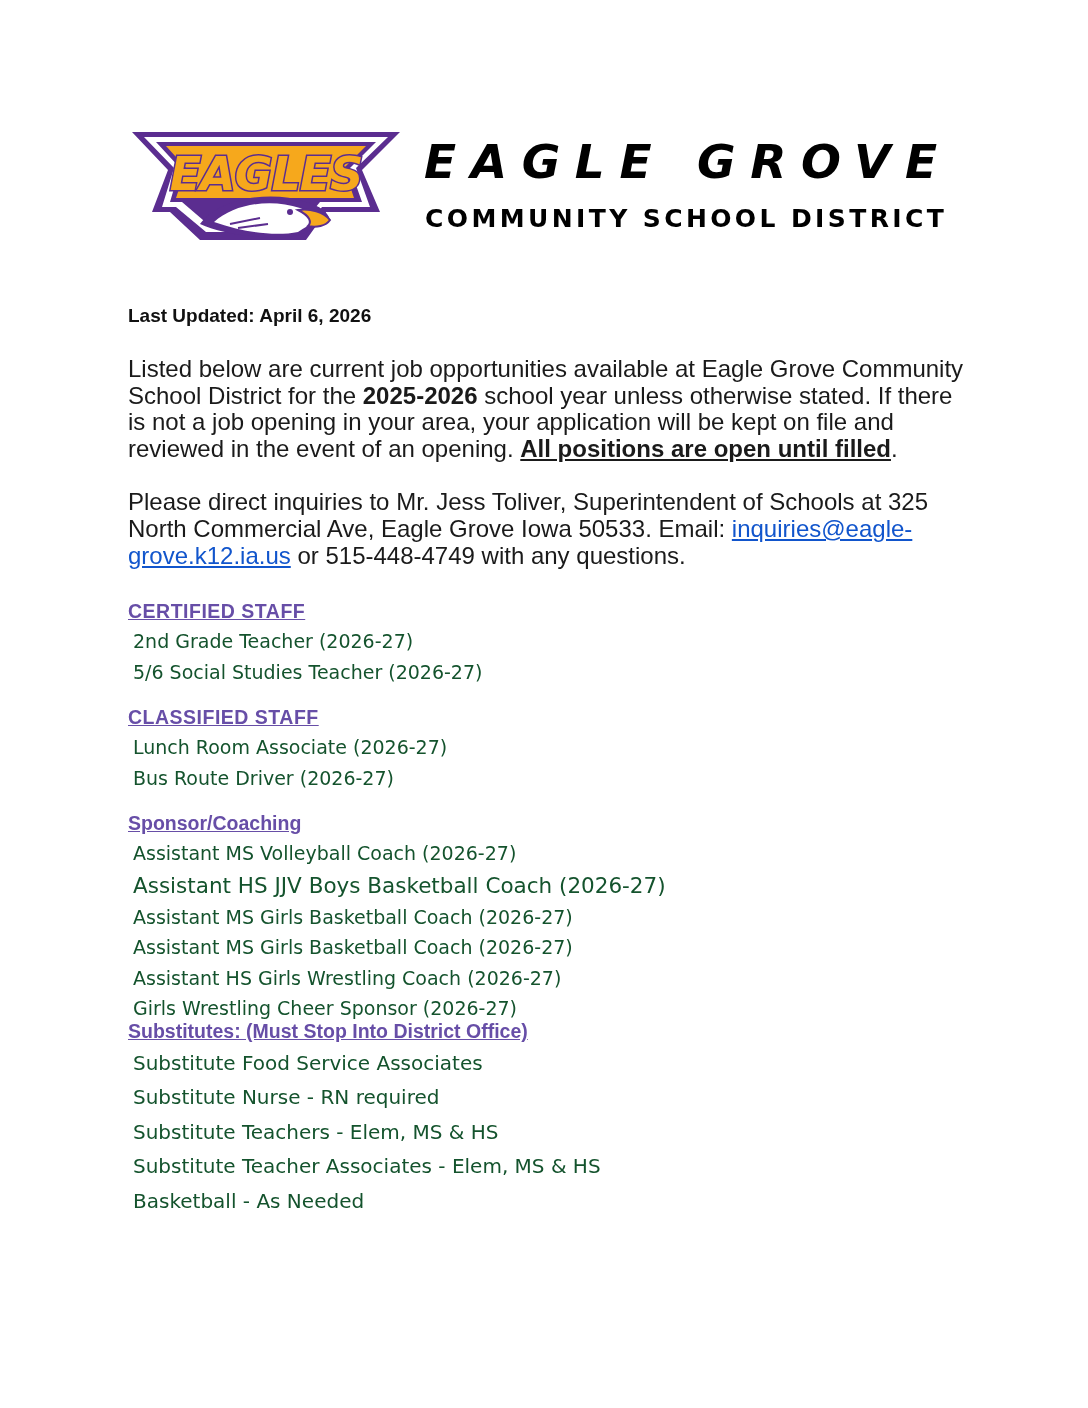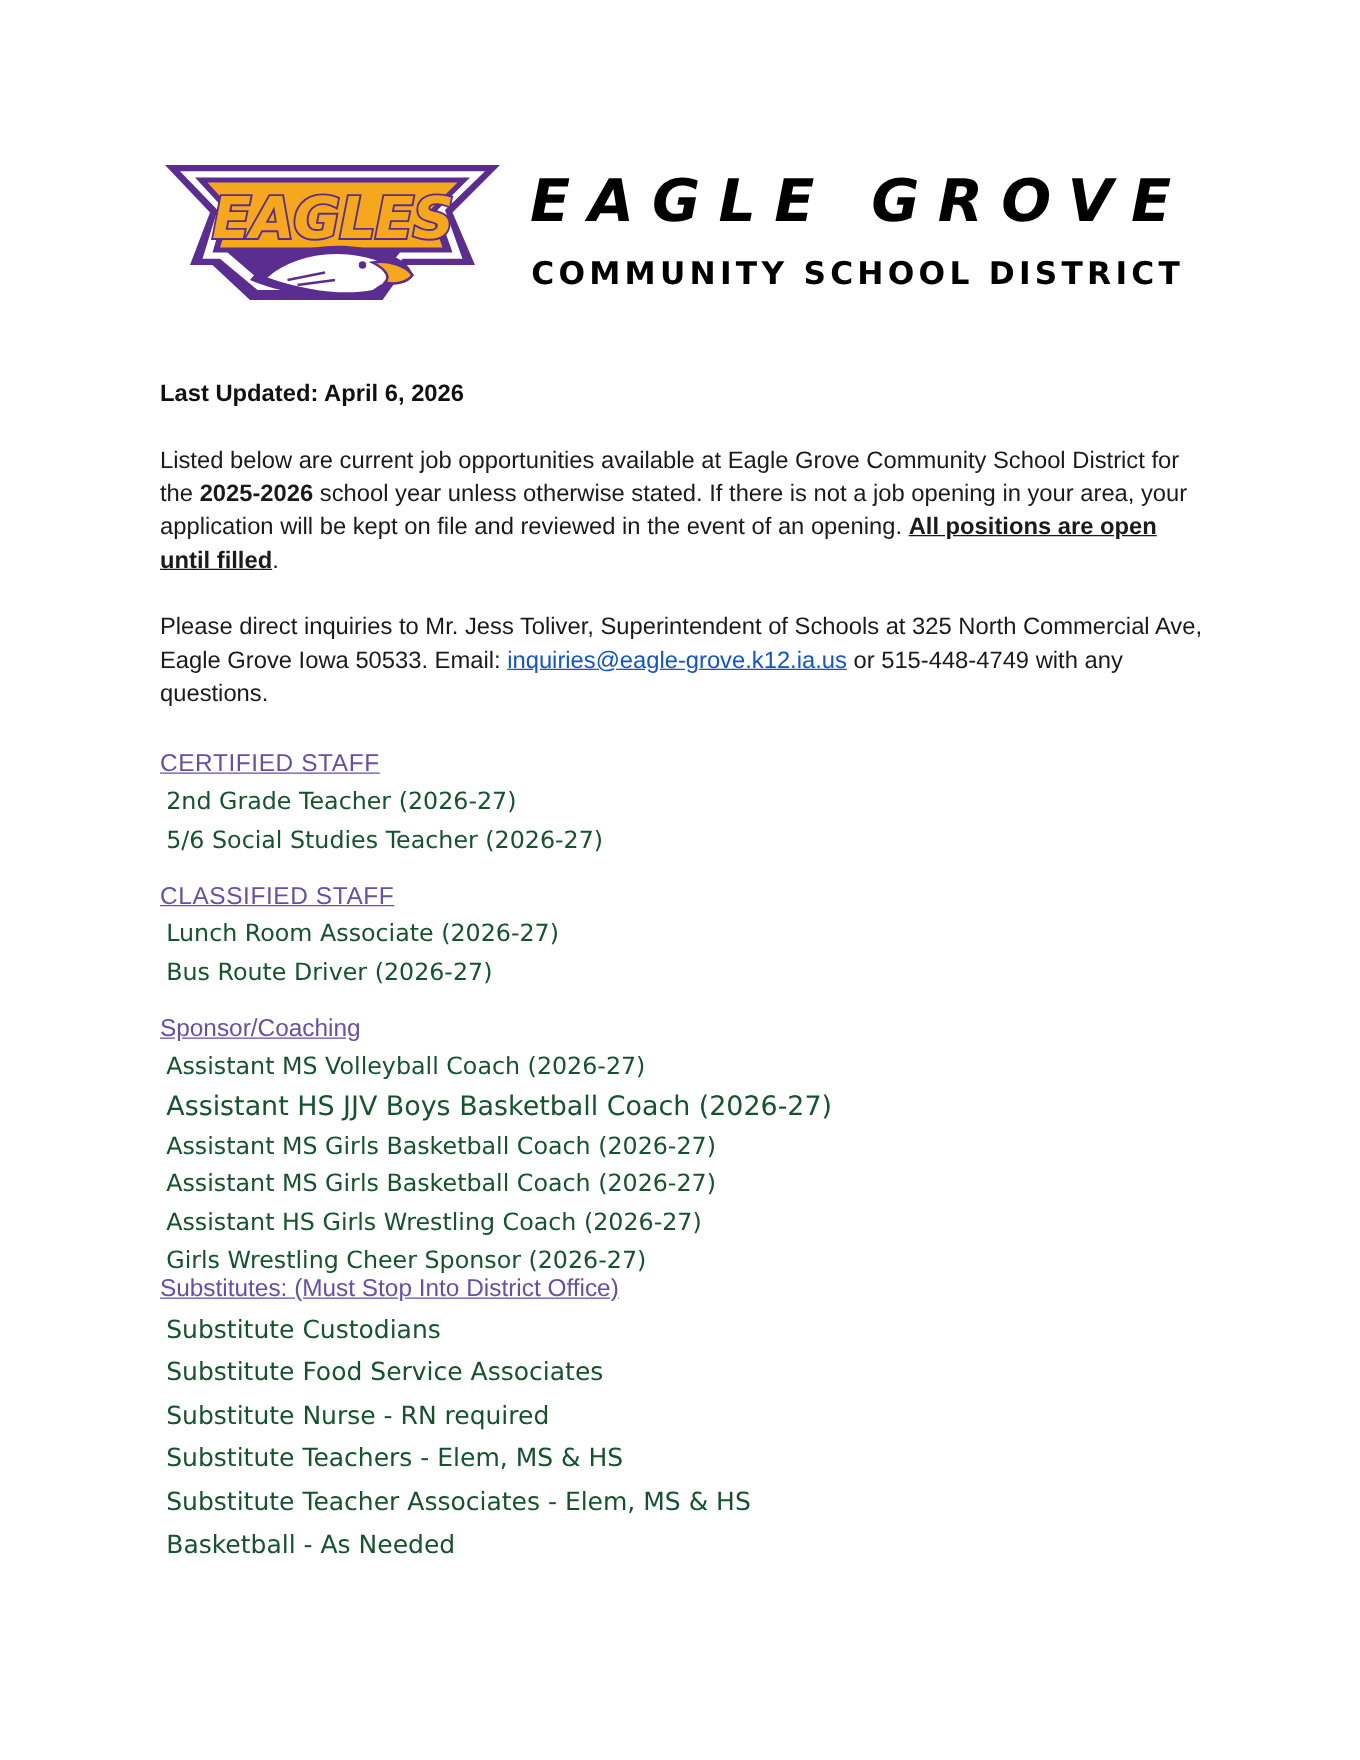--- a/index.html
+++ b/index.html
@@ -61,36 +61,36 @@
       width: 840px;
     }
     .updated {
       font-weight: bold;
       font-size: 19px;
       line-height: 26px;
       color: #111;
       margin: 0;
     }
     .para {
-      font-size: 19px;
+      font-size: 24px;
       line-height: 26.6px;
       color: #1a1a1a;
       margin: 0;
     }
     .para b { font-weight: bold; }
     .para .strong-u { font-weight: bold; text-decoration: underline; }
     .link {
       color: #1155cc;
       text-decoration: underline;
     }
     .intro { margin-top: 27px; }
     .contact { margin-top: 27px; }
     .section-title {
       color: #674ea7;
-      font-weight: normal;
+      font-weight: bold;
       text-decoration: underline;
       font-size: 19.5px;
       line-height: 25px;
       margin: 0;
     }
     .caps { letter-spacing: 0.5px; }
     .job {
       font-family: "DejaVu Sans", sans-serif;
       font-size: 19px;
       line-height: 25.5px;
@@ -155,20 +155,19 @@
     <p class="job">Assistant MS Volleyball Coach (2026-27)</p>
     <p class="job big">Assistant HS JJV Boys Basketball Coach (2026-27)</p>
     <p class="job">Assistant MS Girls Basketball Coach (2026-27)</p>
     <p class="job">Assistant MS Girls Basketball Coach (2026-27)</p>
     <p class="job">Assistant HS Girls Wrestling Coach (2026-27)</p>
     <p class="job">Girls Wrestling Cheer Sponsor (2026-27)</p>
   </div>
 
   <div class="sec-sub sub">
     <p class="section-title">Substitutes: (Must Stop Into District Office)</p>
-    <p class="job">Substitute Custodians</p>
     <p class="job">Substitute Food Service Associates</p>
     <p class="job">Substitute Nurse - RN required</p>
     <p class="job">Substitute Teachers - Elem, MS &amp; HS</p>
     <p class="job">Substitute Teacher Associates - Elem, MS &amp; HS</p>
     <p class="job">Basketball - As Needed</p>
   </div>
 </div>
 
 </body></html>

